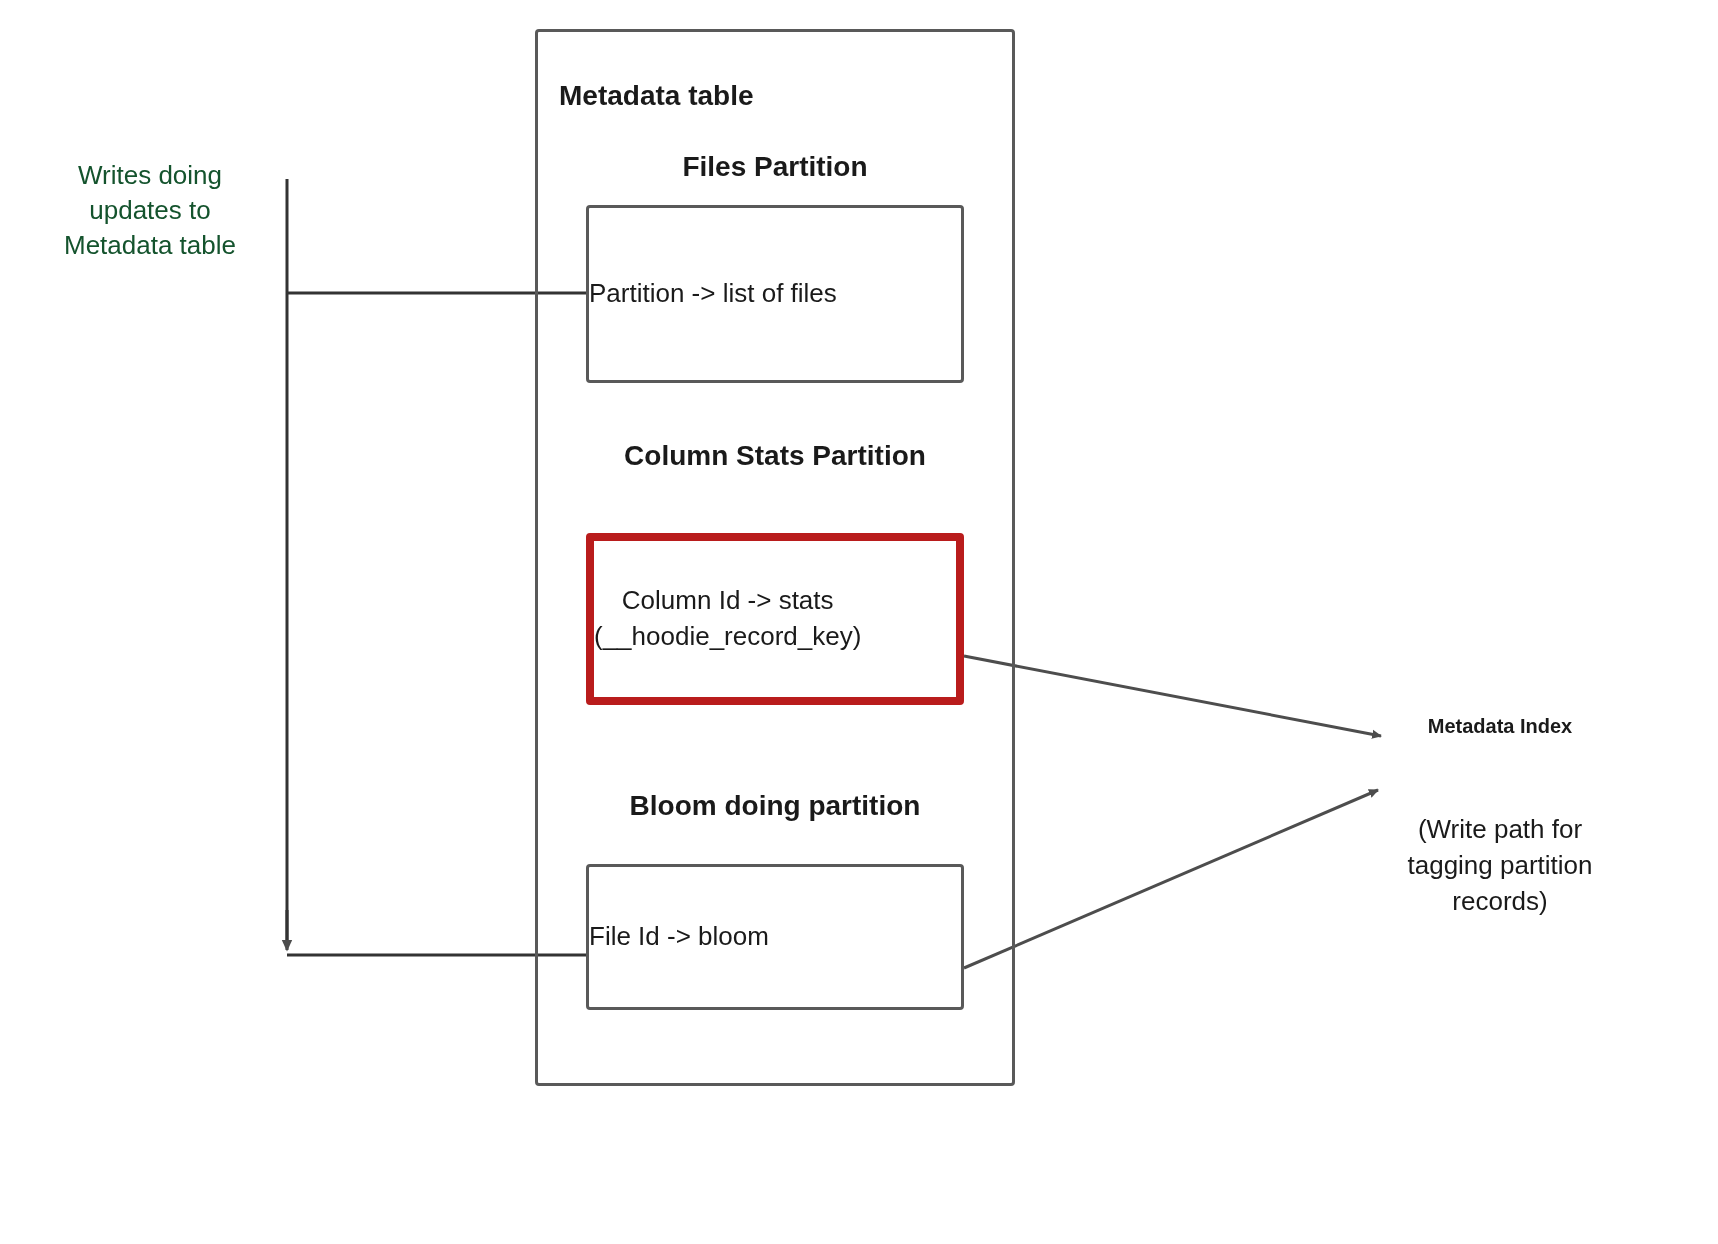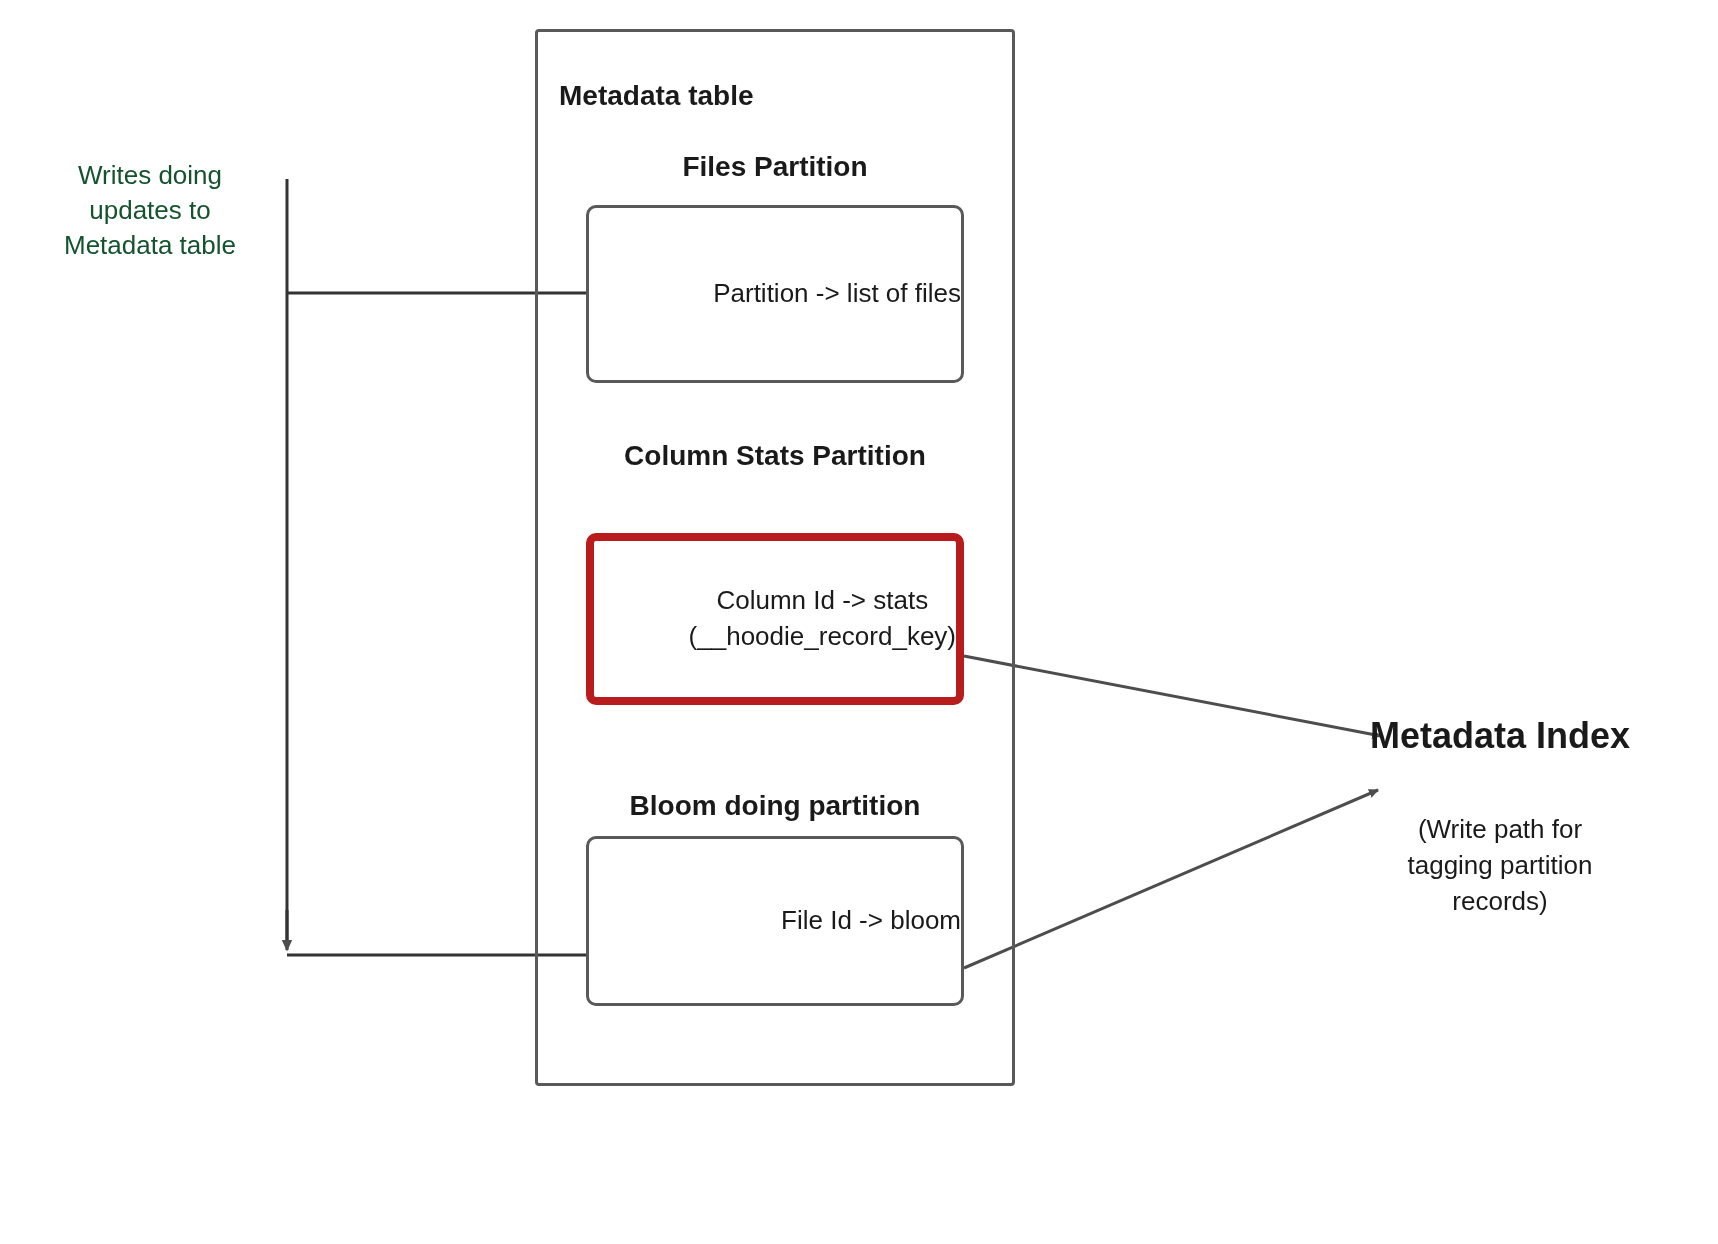--- a/index.html
+++ b/index.html
@@ -73,45 +73,45 @@
   }
   .heading-files   { left: 585px; top: 148px; }
   .heading-colstats{ left: 585px; top: 437px; }
   .heading-bloom   { left: 585px; top: 787px; }
 
   
   .inner-box {
     position: absolute;
     box-sizing: border-box;
     border: 3px solid #595959;
-    border-radius: 10px;
+    border-radius: 4px;
     background: #ffffff;
     display: flex;
     align-items: center;
-    justify-content: flex-end;
+    justify-content: flex-start;
   }
   .inner-box .inner-text {
     font-size: 26px;
     color: #1a1a1a;
     text-align: center;
     line-height: 1.38;
     white-space: pre-line;
   }
   .box-files     { left: 586px; top: 205px;  width: 378px; height: 178px; }
   .box-colstats  { left: 586px; top: 533px;  width: 378px; height: 172px; border: 8px solid #b91c1c; }
-  .box-bloom     { left: 586px; top: 836px;  width: 378px; height: 170px; }
+  .box-bloom     { left: 586px; top: 864px;  width: 378px; height: 146px; }
 
   
   .metadata-index-title {
     position: absolute;
     left: 1290px;
     top: 715px;
     width: 420px;
     text-align: center;
-    font-size: 36px;
+    font-size: 20px;
     font-weight: bold;
     color: #1a1a1a;
   }
   .metadata-index-caption {
     position: absolute;
     left: 1300px;
     top: 812px;
     width: 400px;
     text-align: center;
     font-size: 26px;

